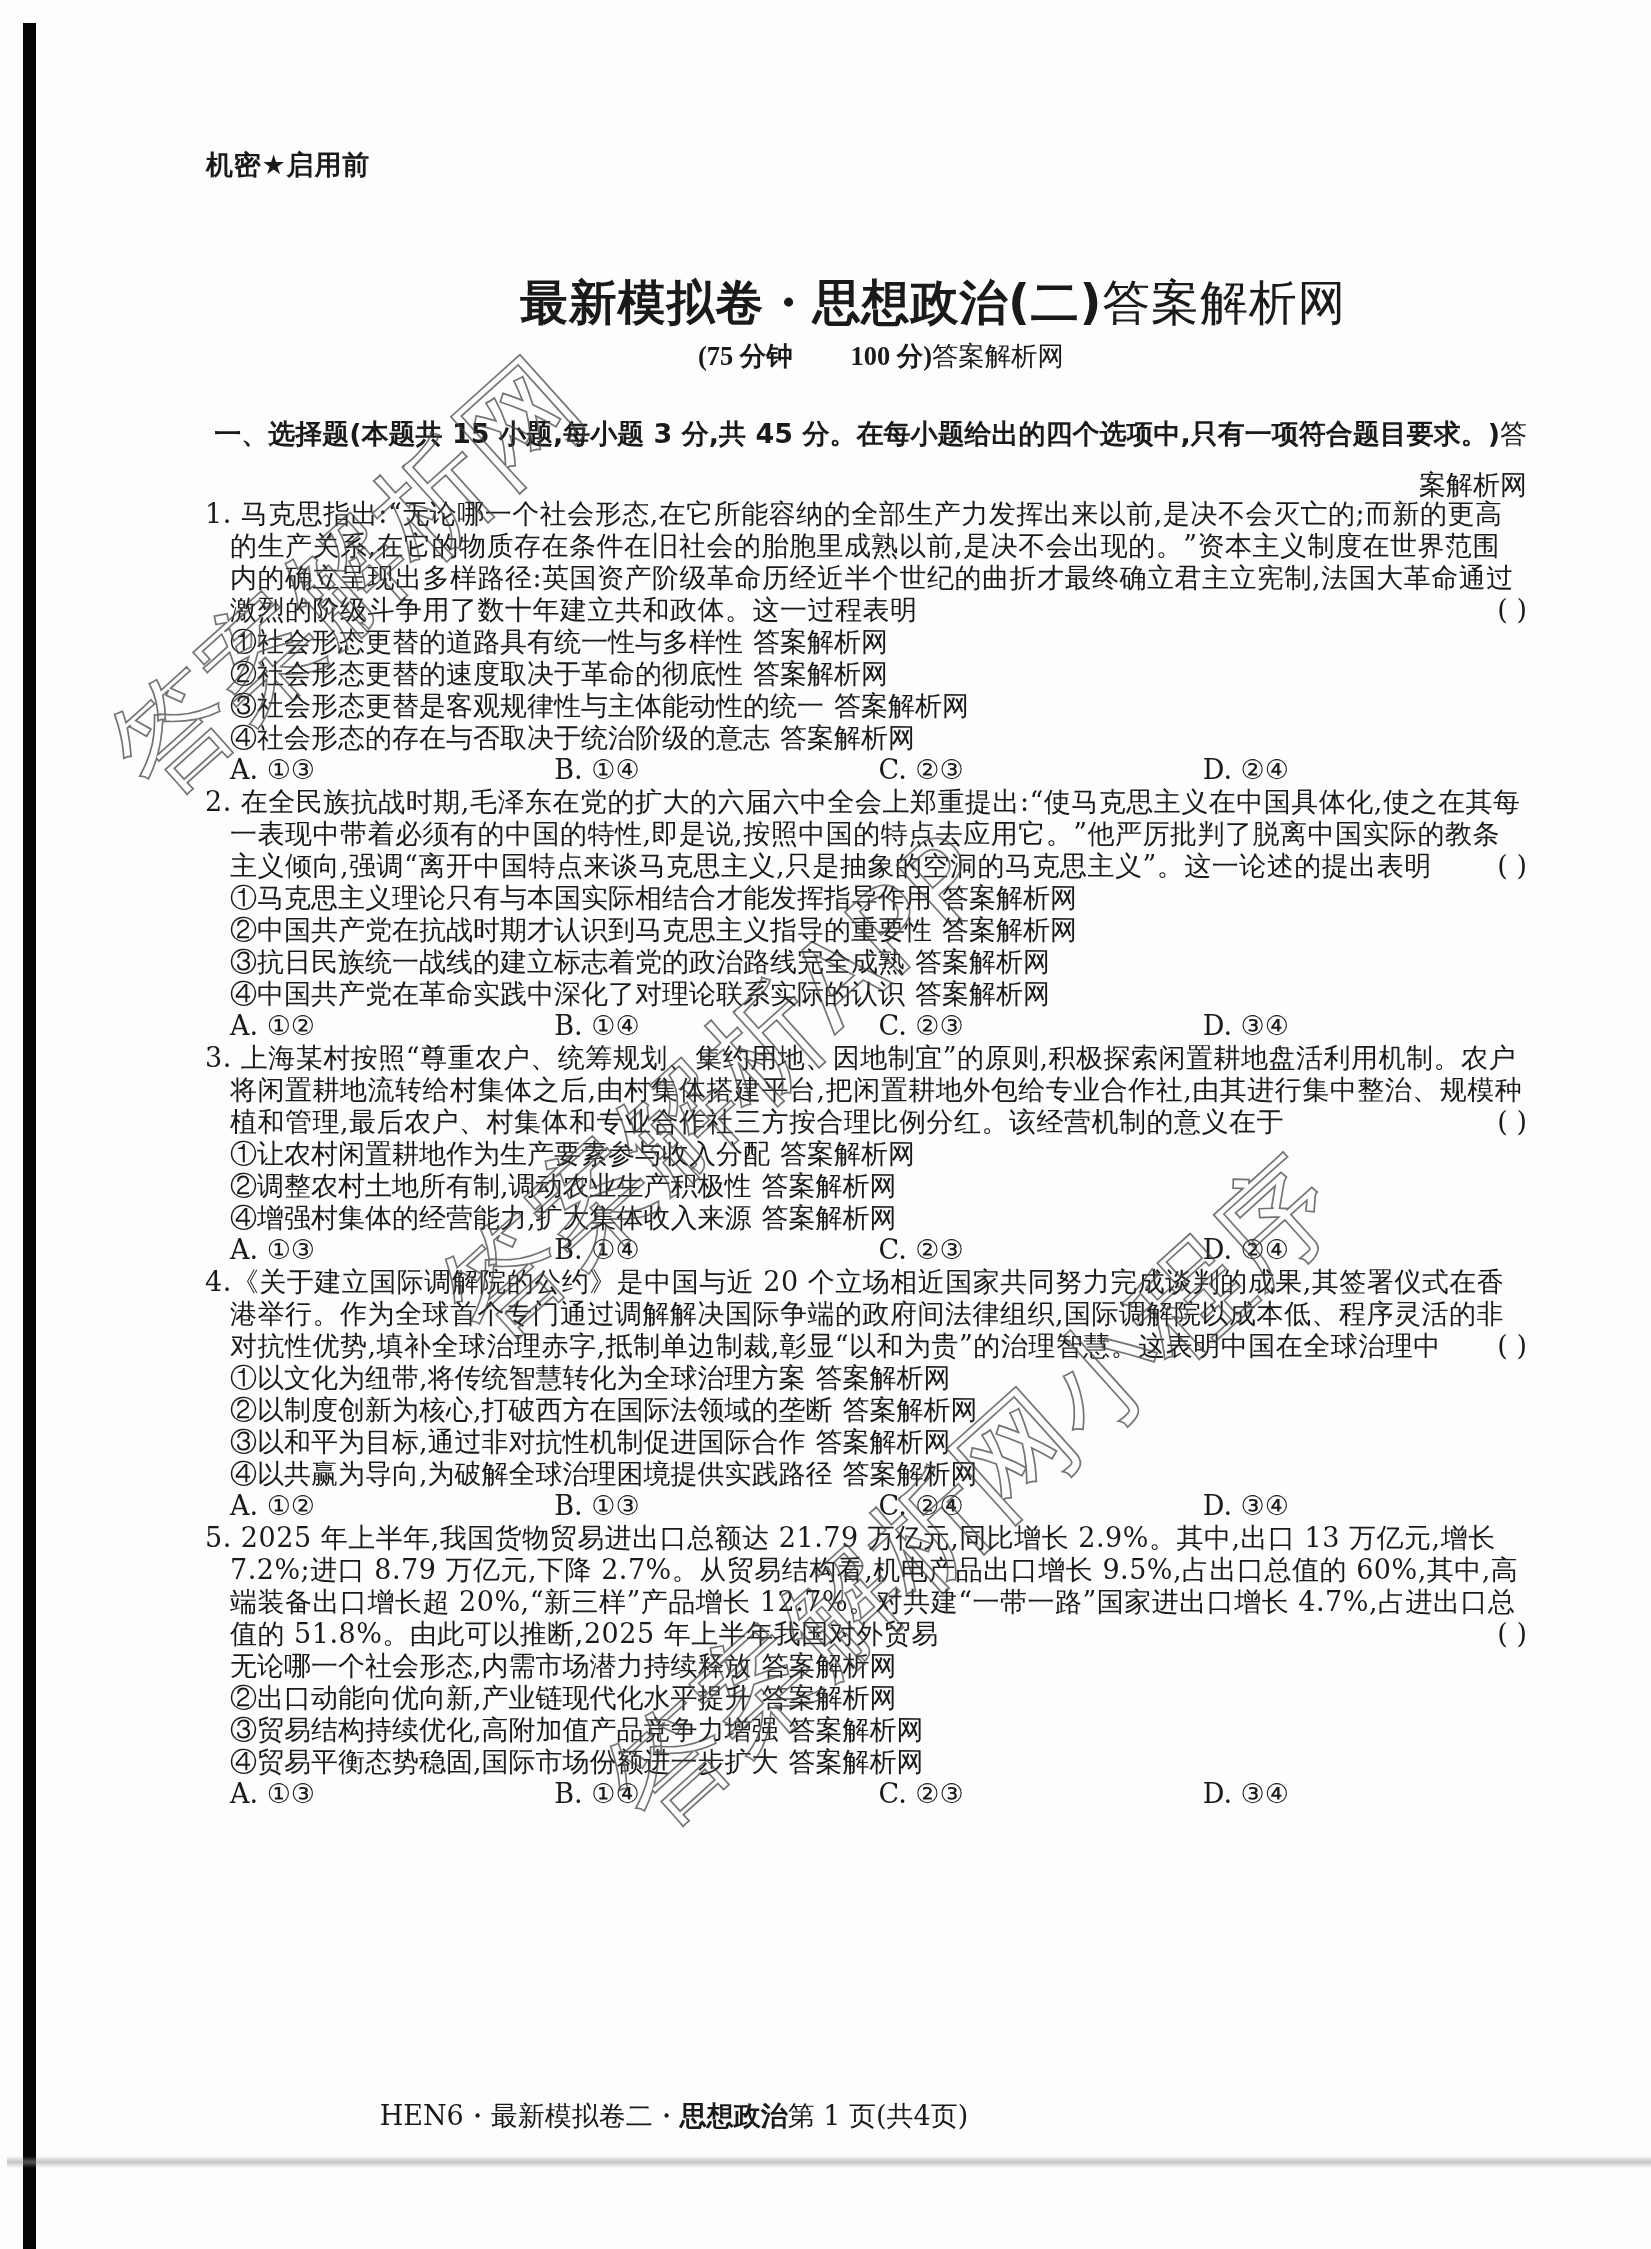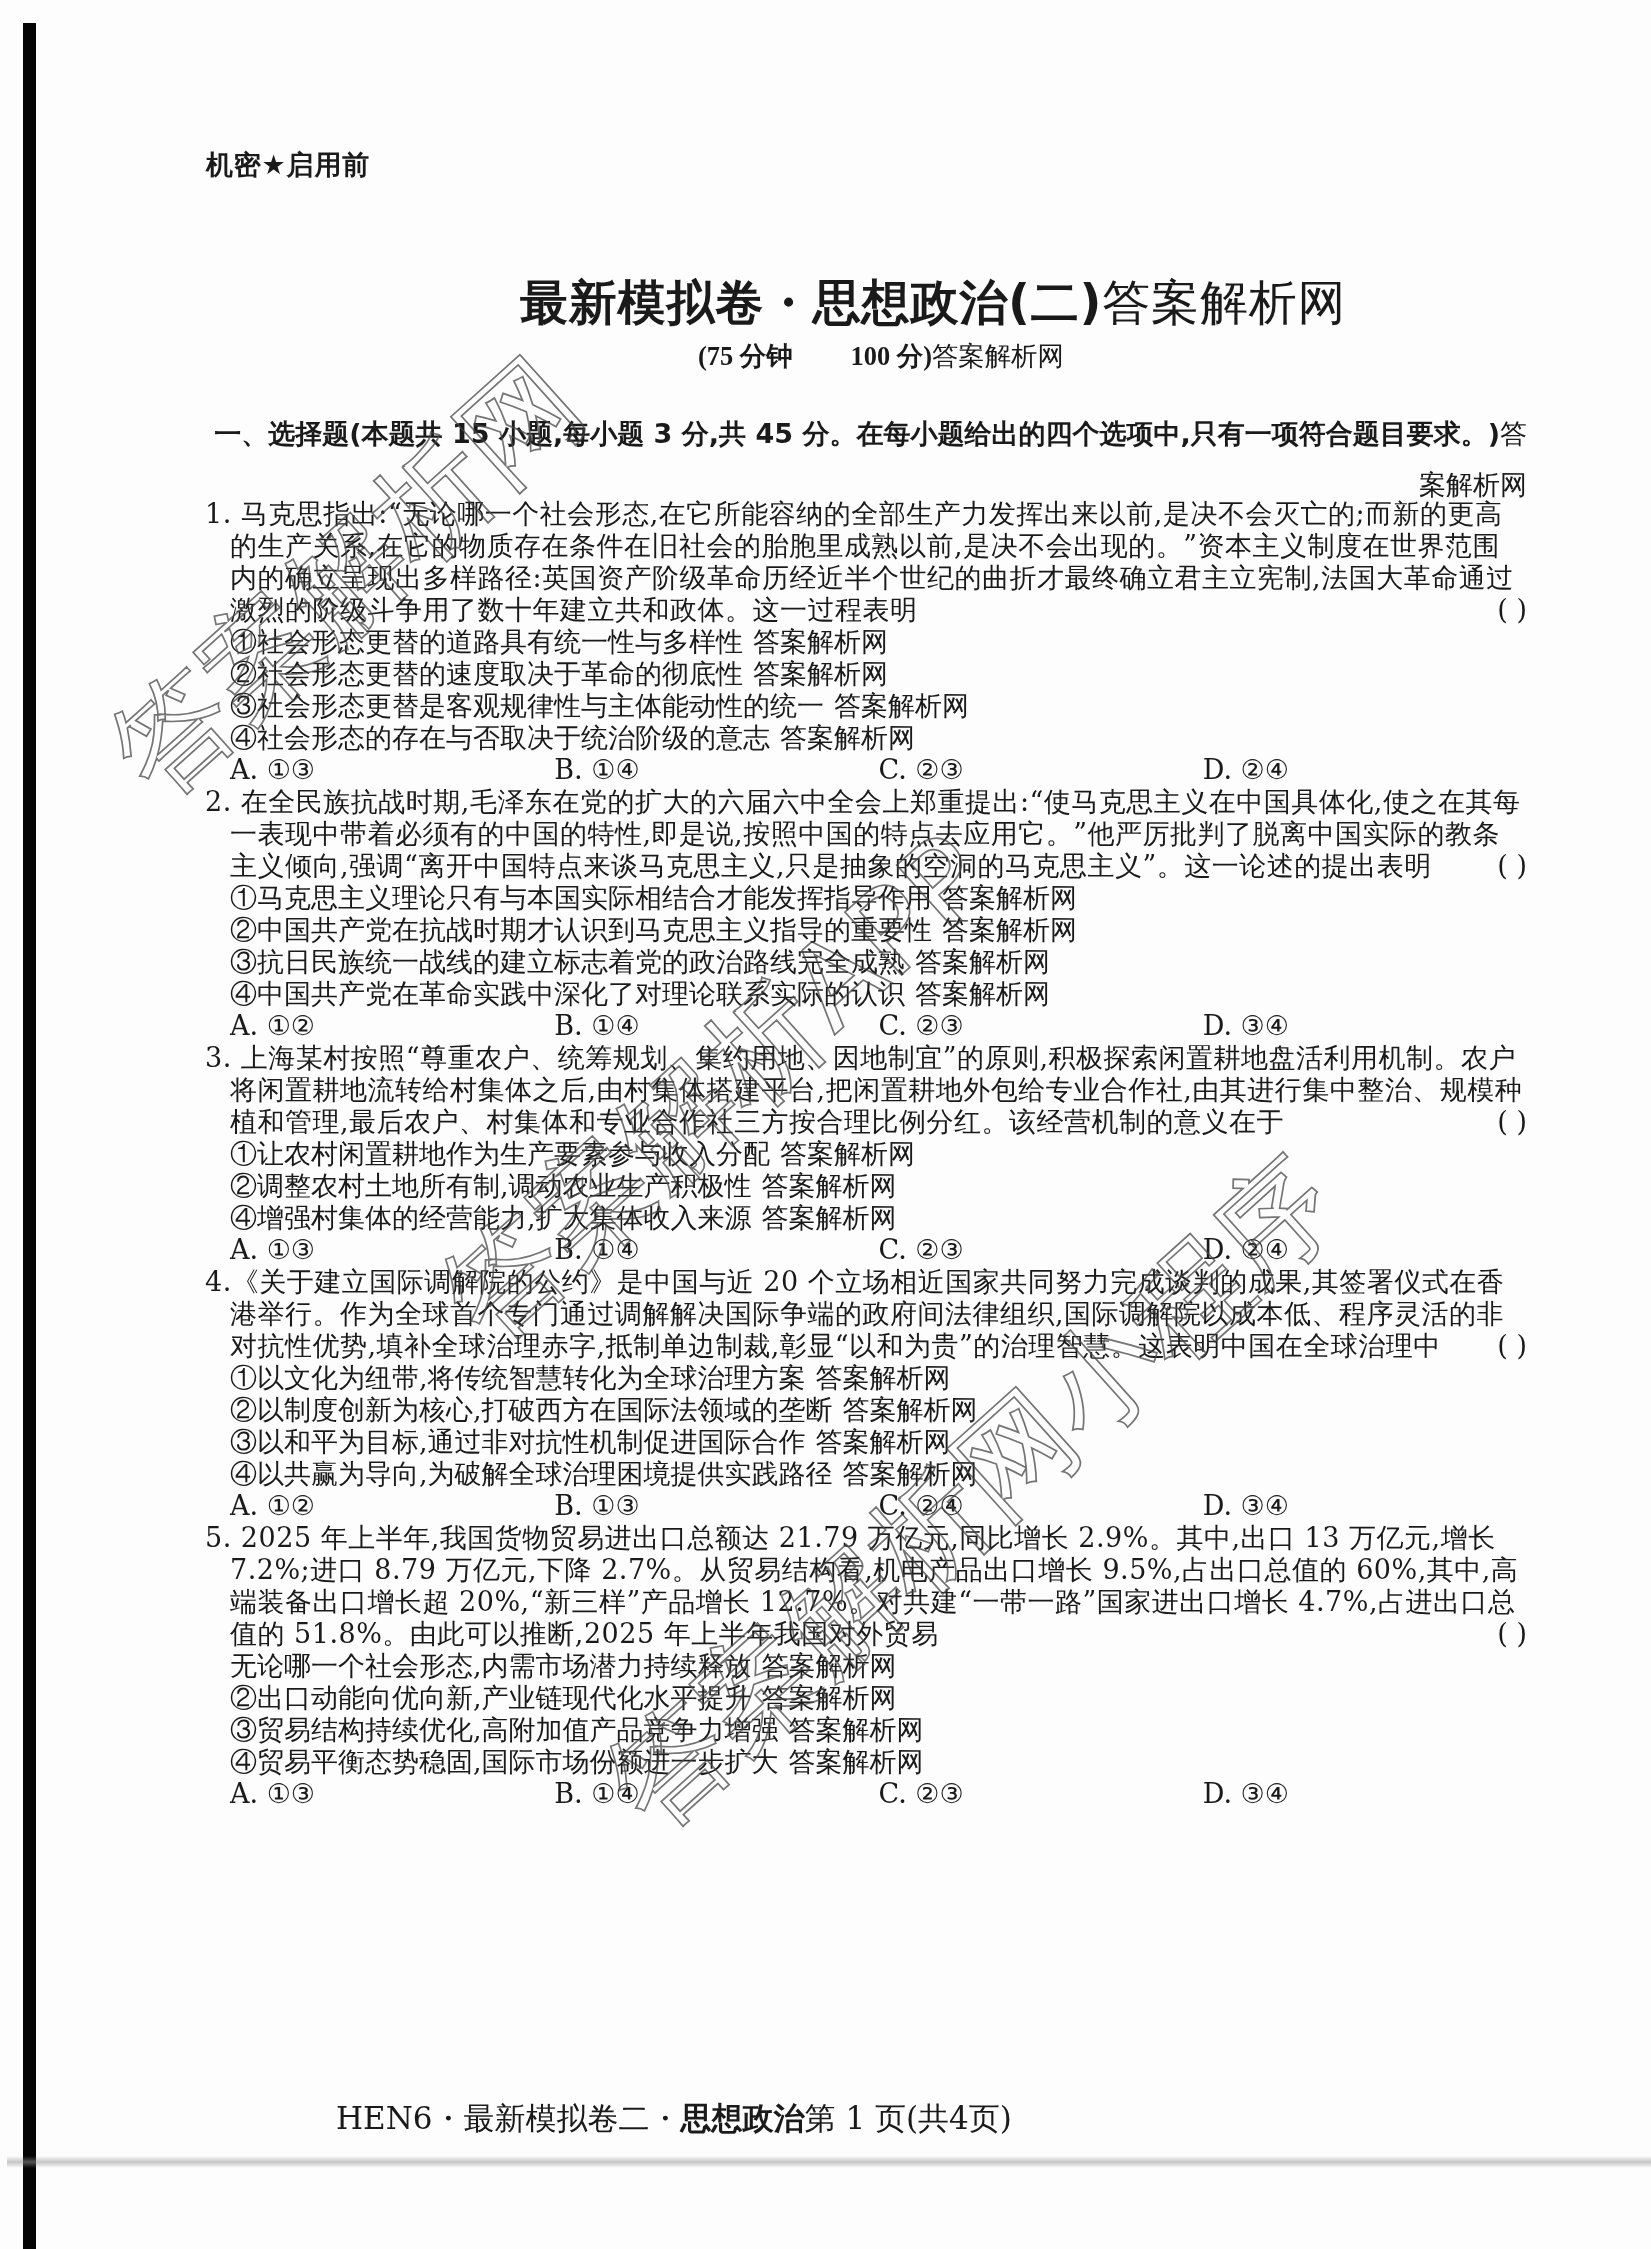--- a/index.html
+++ b/index.html
@@ -55,21 +55,21 @@
   .q-stem .paren {
     position: absolute; right: 0; bottom: 0; text-indent: 0; letter-spacing: 0;
   }
   .q-opt { margin-left: 25px; }
   .q-opt .wm { margin-left: 10px; }
   .choices { margin-left: 25px; display: flex; }
   .choices span { width: 329px; display: inline-block; }
 
   .footer {
     position: absolute; left: 0; width: 1348px; top: 2098px; text-align: center;
-    font-size: 31px;
+    font-size: 27px;
   }
   .footer b { font-family: "DejaVu Sans", sans-serif; }
 
   .watermark {
     position: absolute; font-family: "DejaVu Sans", sans-serif; font-size: 116px;
     color: transparent; -webkit-text-stroke: 1.7px rgba(70,70,70,0.75);
     white-space: nowrap; pointer-events: none; transform-origin: left center;
   }
   .wm1 { left: 132px; top: 694px; transform: rotate(-42deg); }
   .wm2 { left: 463px; top: 1239px; transform: rotate(-42deg); }

